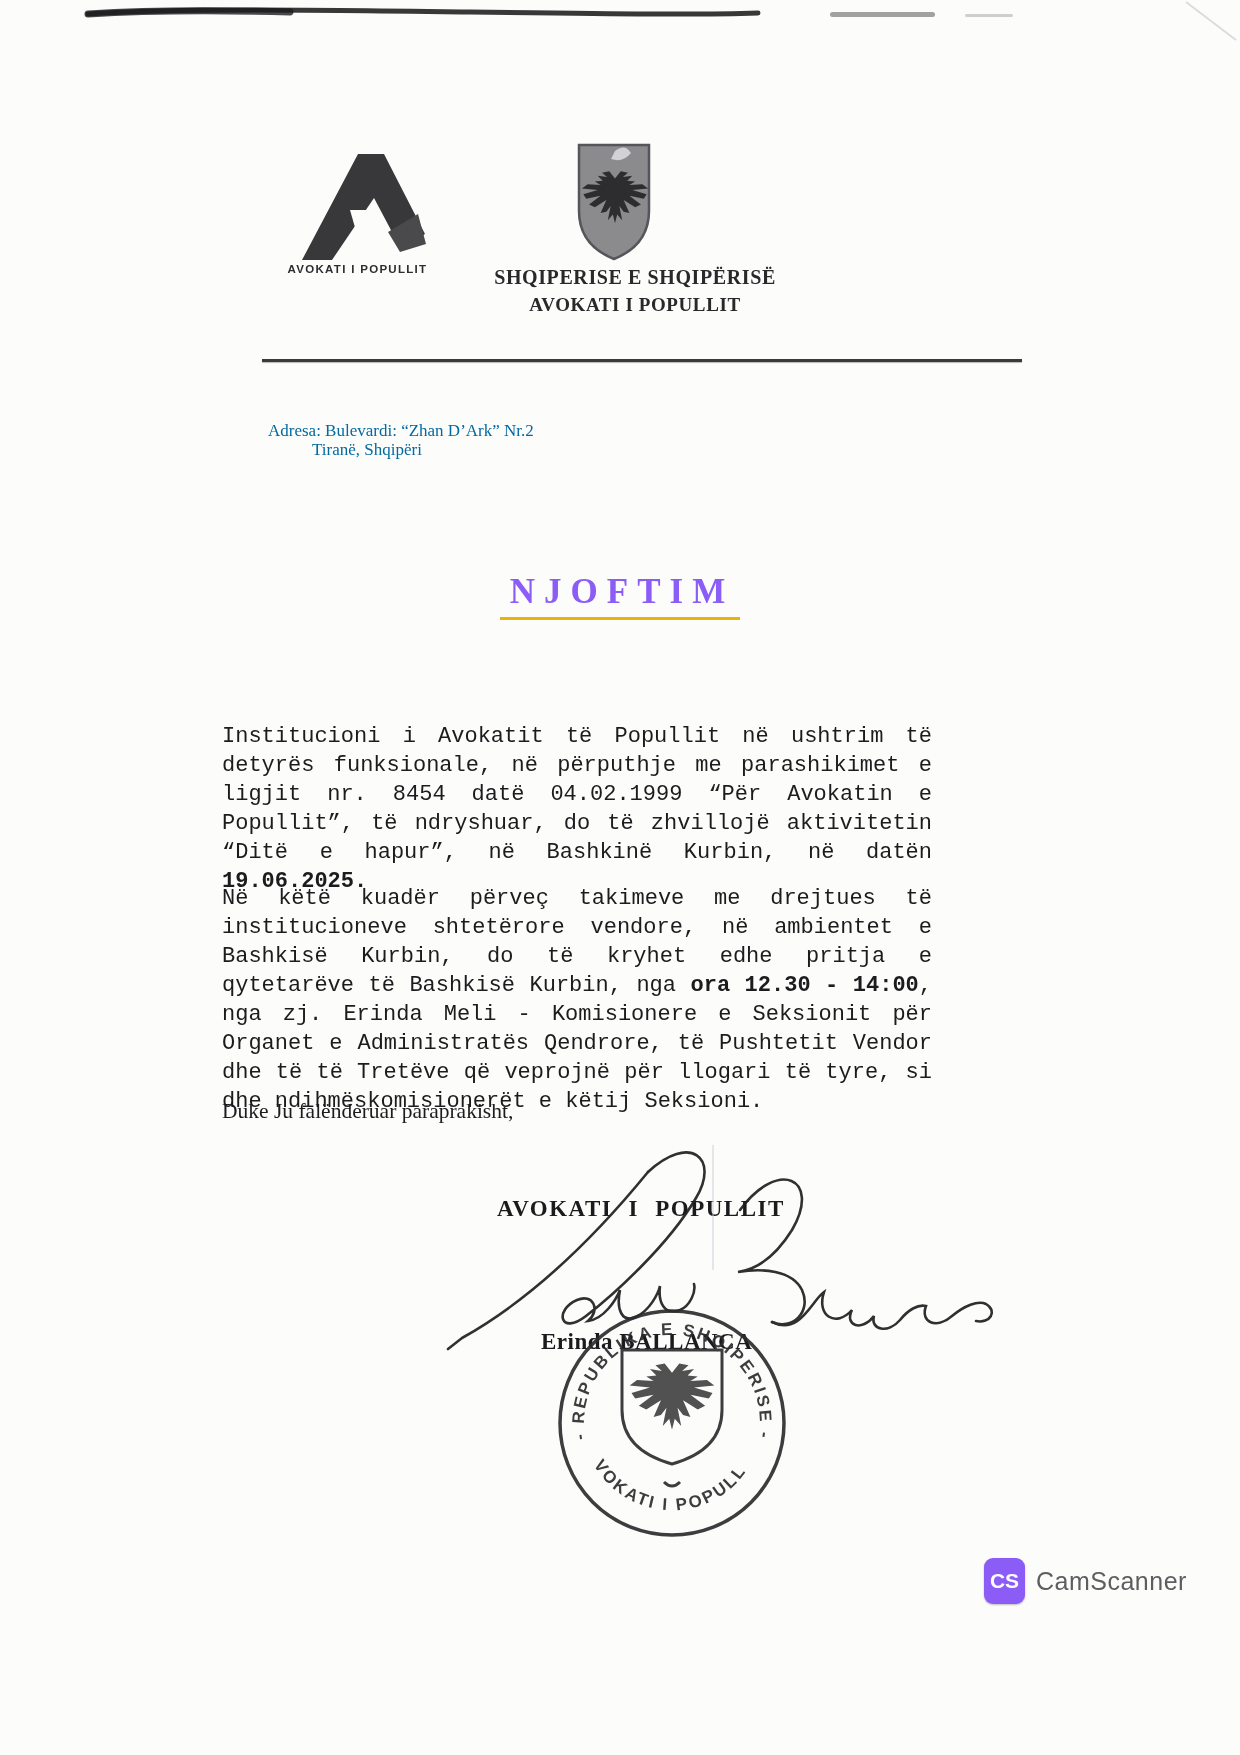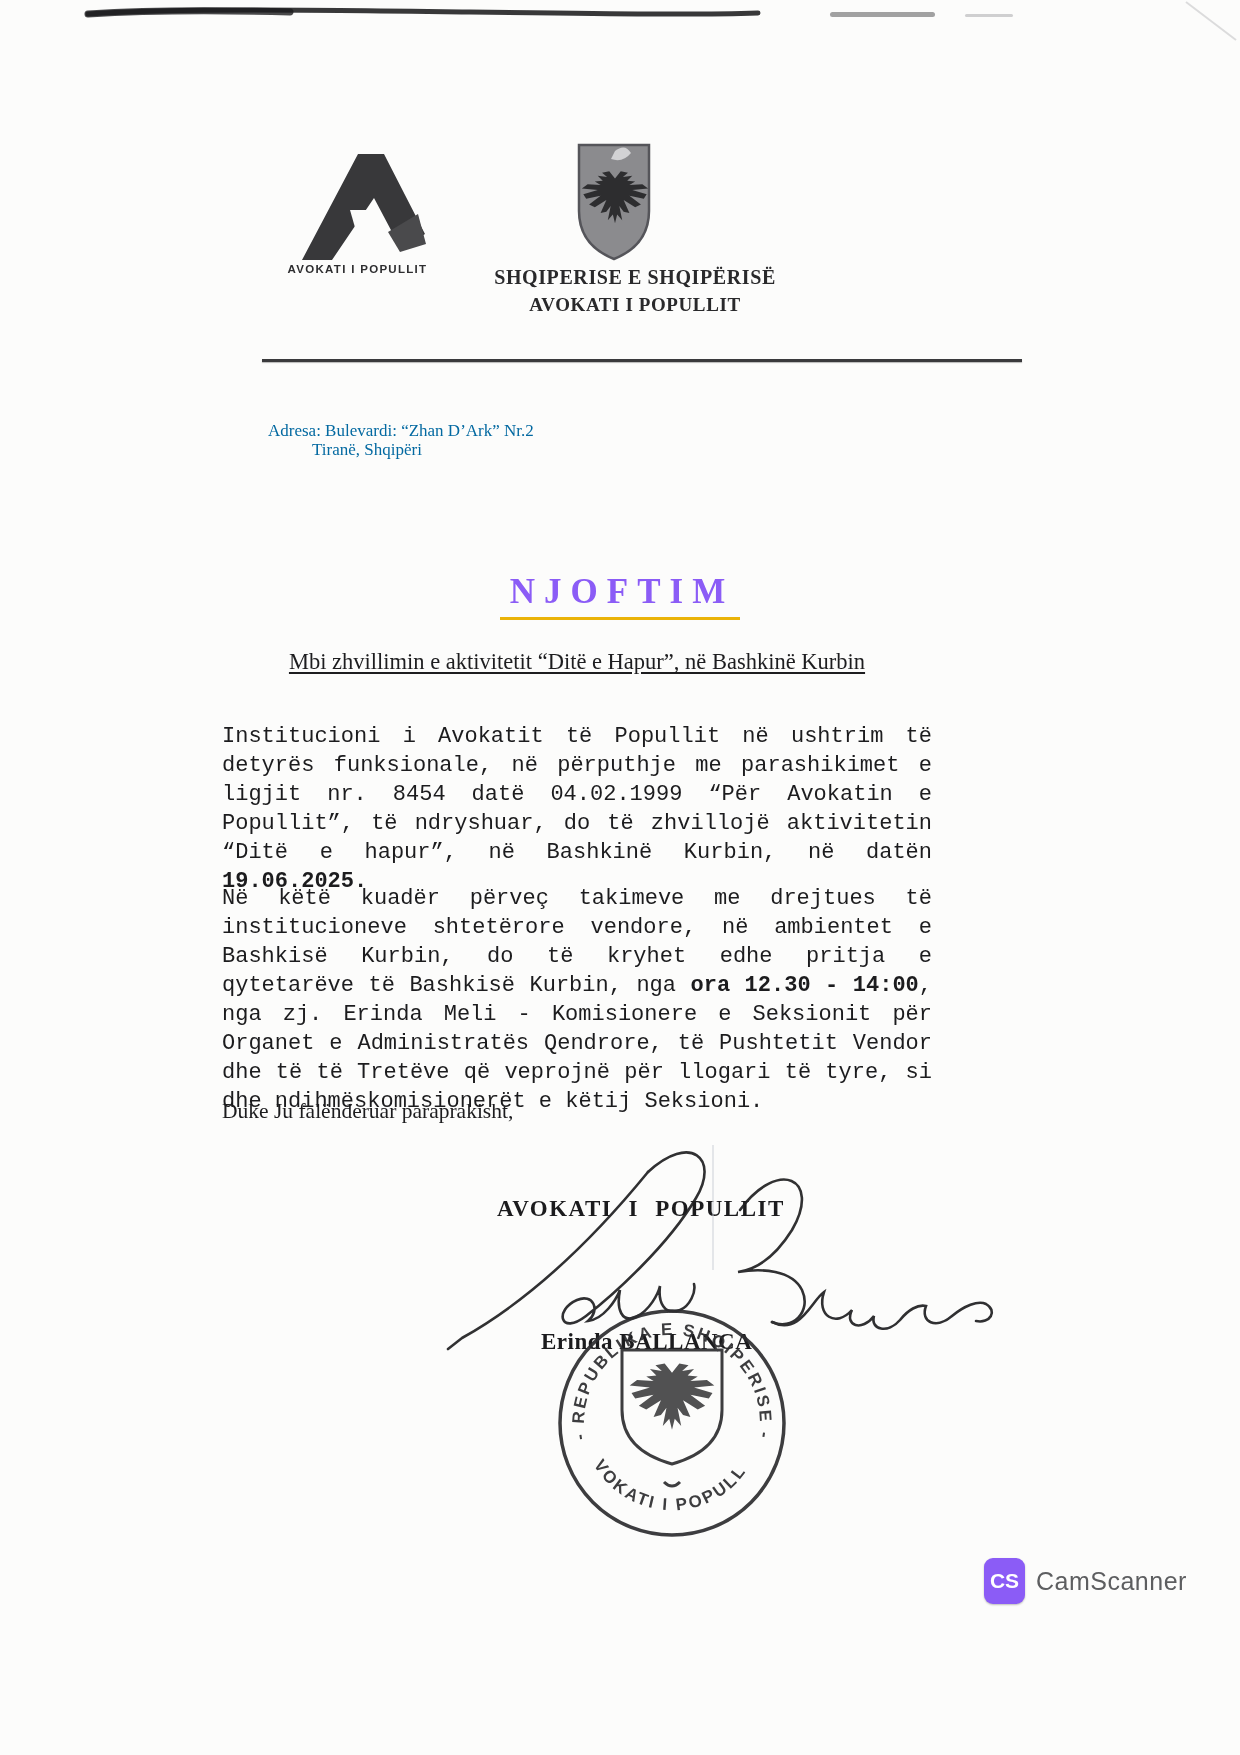--- a/index.html
+++ b/index.html
@@ -86,23 +86,20 @@
 
   <div class="abs address">
     <div>Adresa: Bulevardi: “Zhan D’Ark” Nr.2</div>
     <div class="l2">Tiranë, Shqipëri</div>
   </div>
 
 
   <div class="abs doc-title-wrap">
     <span class="doc-title">NJOFTIM</span>
   </div>
-  <div class="abs doc-subtitle-wrap">
-    <span class="doc-subtitle">Mbi zhvillimin e aktivitetit “Ditë e Hapur”, në Bashkinë Kurbin</span>
-  </div>
 
   <div class="abs para p1">
     <span>Institucioni i Avokatit të Popullit në ushtrim të detyrës funksionale, në përputhje me parashikimet e ligjit nr. 8454 datë 04.02.1999 “Për Avokatin e Popullit”, të ndryshuar, do të zhvillojë aktivitetin “Ditë e hapur”, në Bashkinë Kurbin, në datën </span><b>19.06.2025.</b>
   </div>
 
   <div class="abs para p2">
     <span>Në këtë kuadër përveç takimeve me drejtues të institucioneve shtetërore vendore, në ambientet e Bashkisë Kurbin, do të kryhet edhe pritja e qytetarëve të Bashkisë Kurbin, nga </span><b>ora 12.30 - 14:00</b><span>, nga zj. Erinda Meli - Komisionere e Seksionit për Organet e Administratës Qendrore, të Pushtetit Vendor dhe të të Tretëve që veprojnë për llogari të tyre, si dhe ndihmëskomisionerët e këtij Seksioni.</span>
   </div>
 
   <div class="abs closing">Duke Ju falënderuar paraprakisht,</div>

